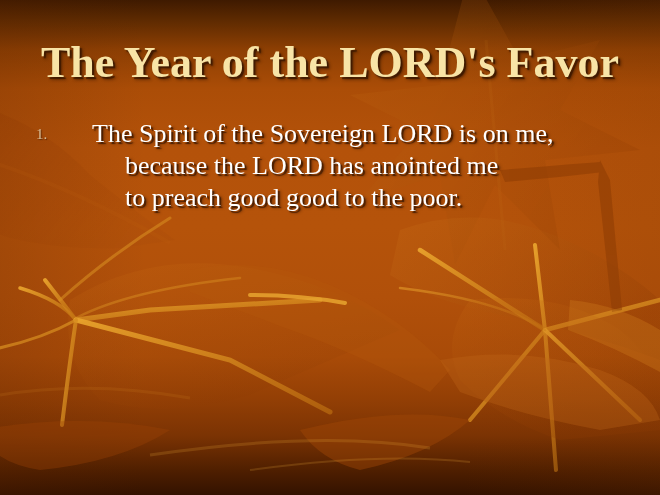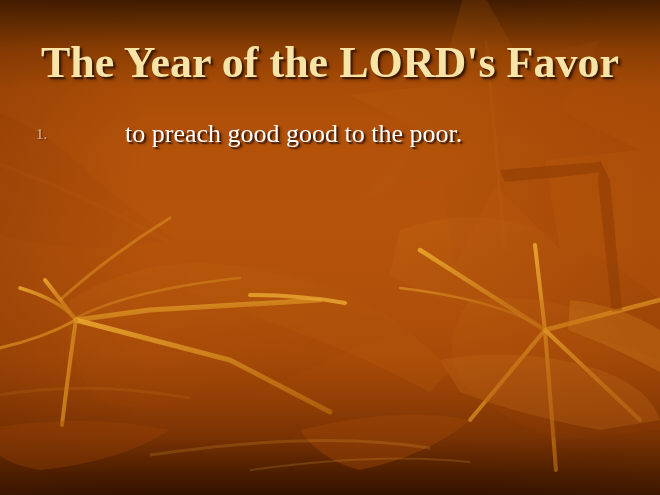--- a/index.html
+++ b/index.html
@@ -205,18 +205,20 @@
       <path d="M250 470 Q 380 452 470 462" stroke="#e8a838" stroke-width="2" fill="none"></path>
     </g>
   </svg>
 
   <div class="title">The Year of the LORD's Favor</div>
 
   <div class="body-block">
     <div class="bullet-row">
       <span class="bullet-marker">1.</span>
       <div class="bullet-lines">
+        <div class="bline l1">The Spirit of the Sovereign LORD is on me,</div>
+        <div class="bline l2">because the LORD has anointed me</div>
         <div class="bline l3">to preach good good to the poor.</div>
       </div>
     </div>
   </div>
 
 </div>
 
 </body></html>

